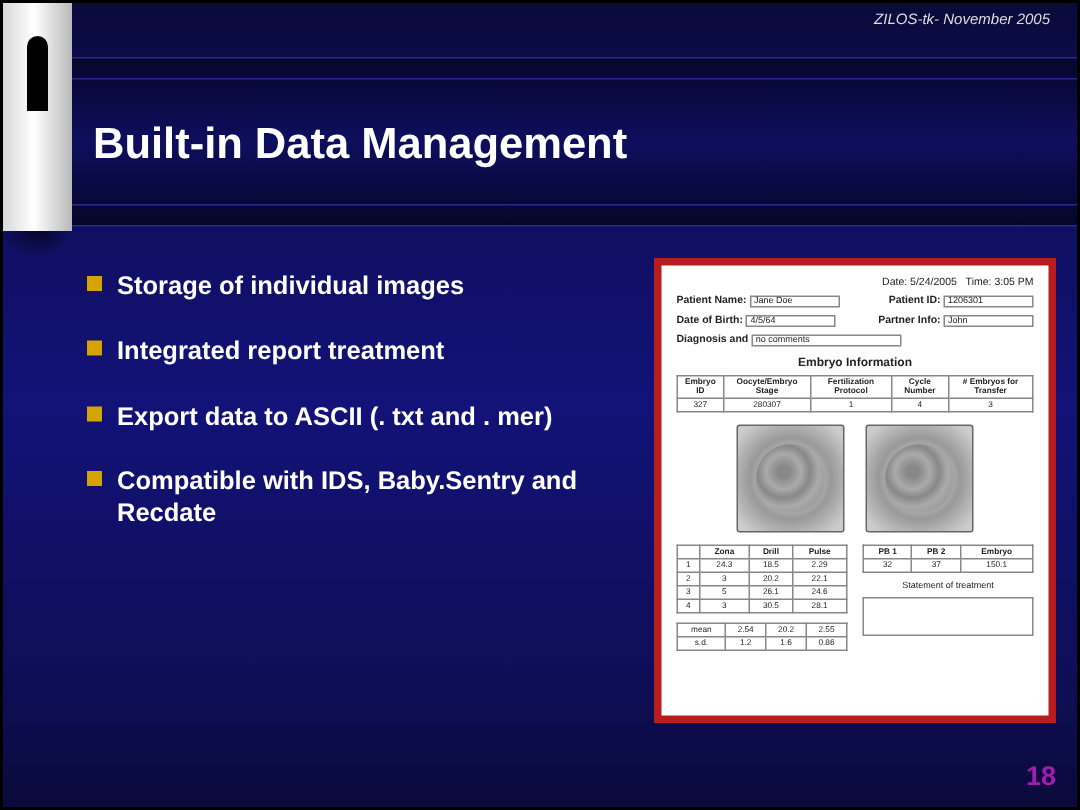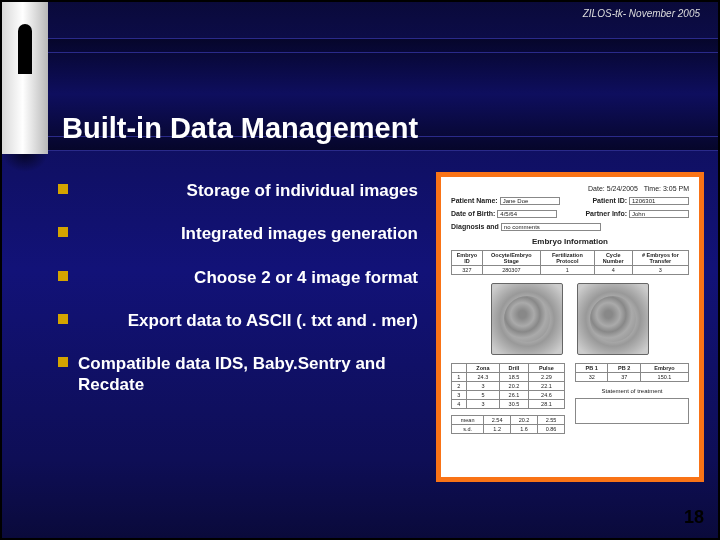--- a/index.html
+++ b/index.html
@@ -24,49 +24,49 @@
   background:#000; border-radius:7px 7px 0 0;
 }
 .logo-sh { position:absolute; top:152px; left:0; width:46px; height:18px;
   background:radial-gradient(ellipse at top,rgba(0,0,0,.6) 0%,transparent 70%); }
 .header-date {
   position:absolute; top:6px; right:18px;
   color:#ddd; font-size:10px;font-style:italic;
 }
 .title {
   position:absolute; top:78px; left:60px;
-  color:#fff; font-size:29px; font-weight:bold;margin-top:32px;
+  color:#fff; font-size:29px; font-weight:bold;
 }
 .bullets {
   position:absolute; top:178px; left:56px; width:360px;
 }
-.bi { display:flex; margin-bottom:22px;justify-content:space-between; }
+.bi { display:flex; margin-bottom:22px; }
 .sq { width:10px; height:10px; background:#d4a400; margin-top:4px; margin-right:10px; flex-shrink:0; }
 .tx { color:#fff; font-weight:bold; font-size:17px; line-height:1.25; }
 .report {
   position:absolute; top:170px; right:14px; width:268px; height:310px;
-  background:#f97316; padding:5px;
+  background:#b91c1c; padding:5px;
 }
 .paper { background:#fff; width:100%; height:100%; padding:8px 10px; font-size:7px; color:#222; }
 .prow { display:flex; justify-content:space-between; margin-bottom:5px; }
 .plabel { font-weight:bold; }
 .pbox { border:1px solid #888; display:inline-block; min-width:60px; height:8px; padding:0 2px; font-size:6px; }
 .sect { text-align:center; font-weight:bold; margin:6px 0 4px; font-size:8px; }
 .tbl { width:100%; border-collapse:collapse; font-size:5.5px; text-align:center; margin-bottom:6px; }
 .tbl th,.tbl td { border:1px solid #888; padding:1px 2px; }
 .imgs { display:flex; justify-content:center; gap:14px; margin:8px 0; }
 .embryo { width:72px; height:72px; border:1px solid #666; border-radius:2px;
   background:radial-gradient(circle at 50% 50%,#ddd 0%,#bbb 35%,#999 55%,#ccc 90%); position:relative; }
 .embryo::after { content:""; position:absolute; inset:12px; border-radius:50%;
   background:radial-gradient(circle at 40% 40%,#888 10%,#aaa 30%,#888 45%,#aaa 60%,#999 80%); }
 .two { display:flex; gap:10px; }
 .col { flex:1; }
 .pgnum {
   position:absolute; bottom:10px; right:14px;
-  color:#000000; font-weight:bold; font-size:18px;
+  color:#a21caf; font-weight:bold; font-size:18px;
 }
 </style>
 </head>
 <body>
 
 <div class="title-band"></div>
 <div class="hbar" style="top:36px"></div>
 <div class="hbar" style="top:50px"></div>
 <div class="hbar" style="top:134px"></div>
 <div class="hbar" style="top:148px"></div>
@@ -80,33 +80,29 @@
 
 <div class="title">Built-in Data Management</div>
 
 <div class="bullets">
   <div class="bi">
       <div class="sq"></div>
       <div class="tx">Storage of individual images</div>
     </div>
   <div class="bi">
       <div class="sq"></div>
-      <div class="tx">Integrated images generation</div>
-    </div>
-  <div class="bi">
-      <div class="sq"></div>
-      <div class="tx">Choose 2 or 4 image format</div>
+      <div class="tx">Integrated report treatment</div>
     </div>
   <div class="bi">
       <div class="sq"></div>
       <div class="tx">Export data to ASCII (. txt and . mer)</div>
     </div>
   <div class="bi">
       <div class="sq"></div>
-      <div class="tx">Compatible data IDS, Baby.Sentry and Recdate</div>
+      <div class="tx">Compatible with IDS, Baby.Sentry and Recdate</div>
     </div>
 </div>
 
 <div class="report">
   <div class="paper">
     <div class="prow">
       <span></span>
       <span><span>Date: 5/24/2005</span>&nbsp;&nbsp;&nbsp;<span>Time: 3:05 PM</span></span>
     </div>
     <div class="prow">

